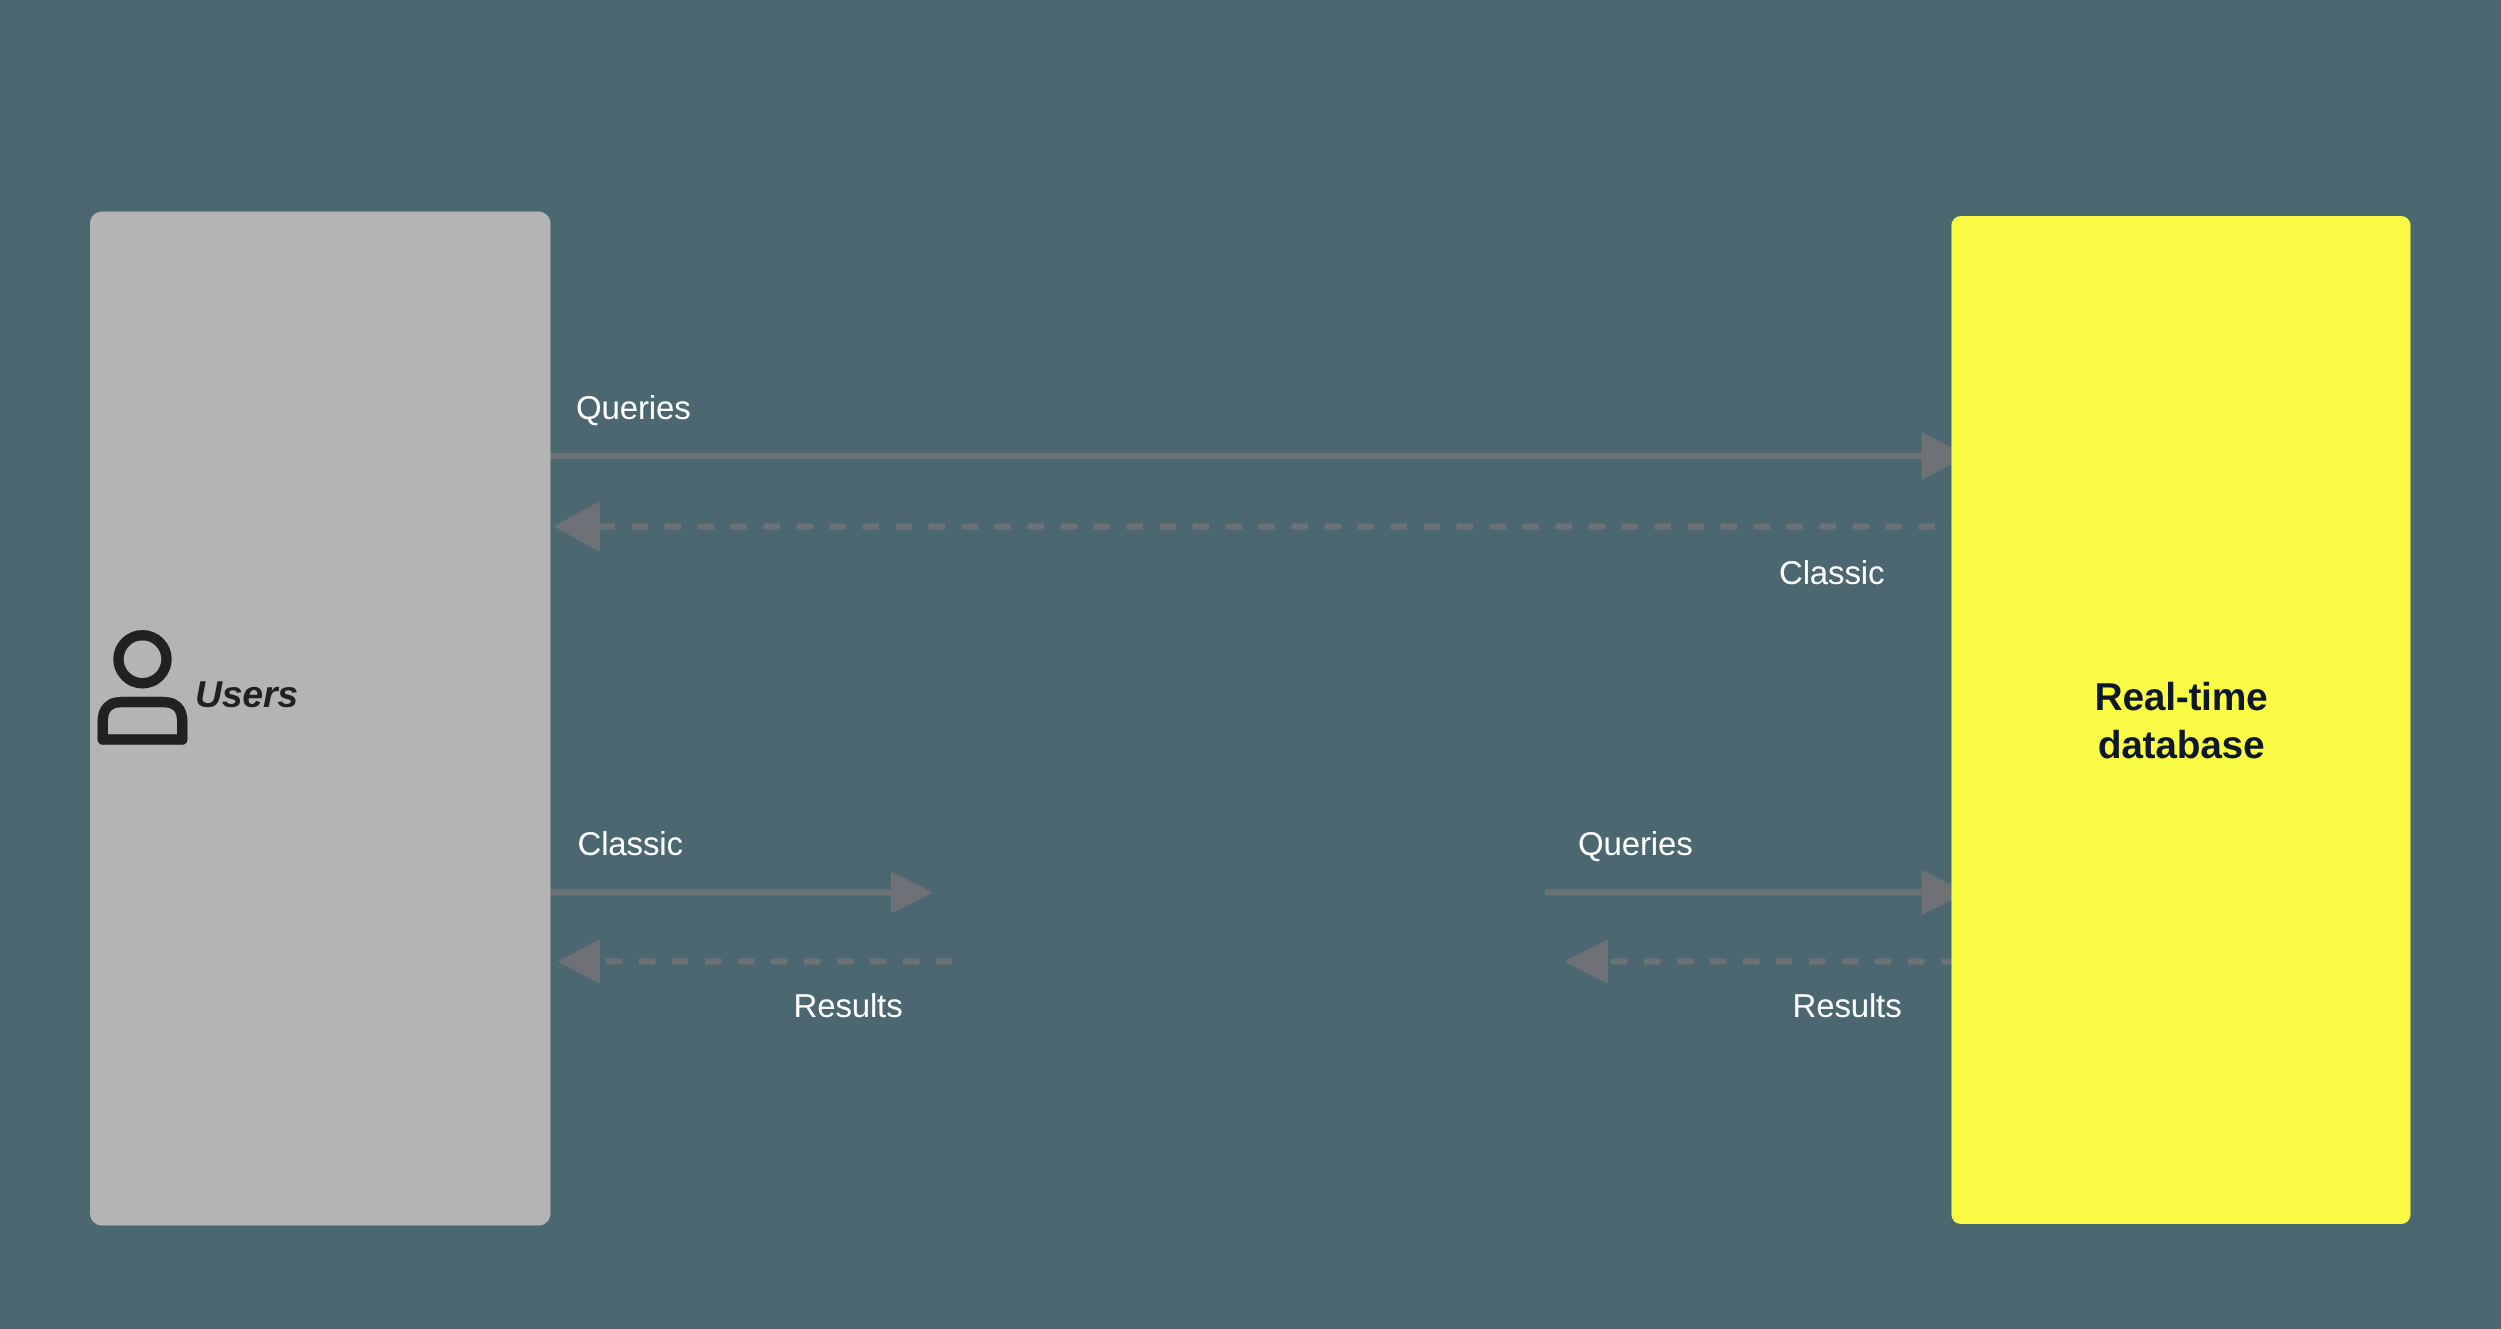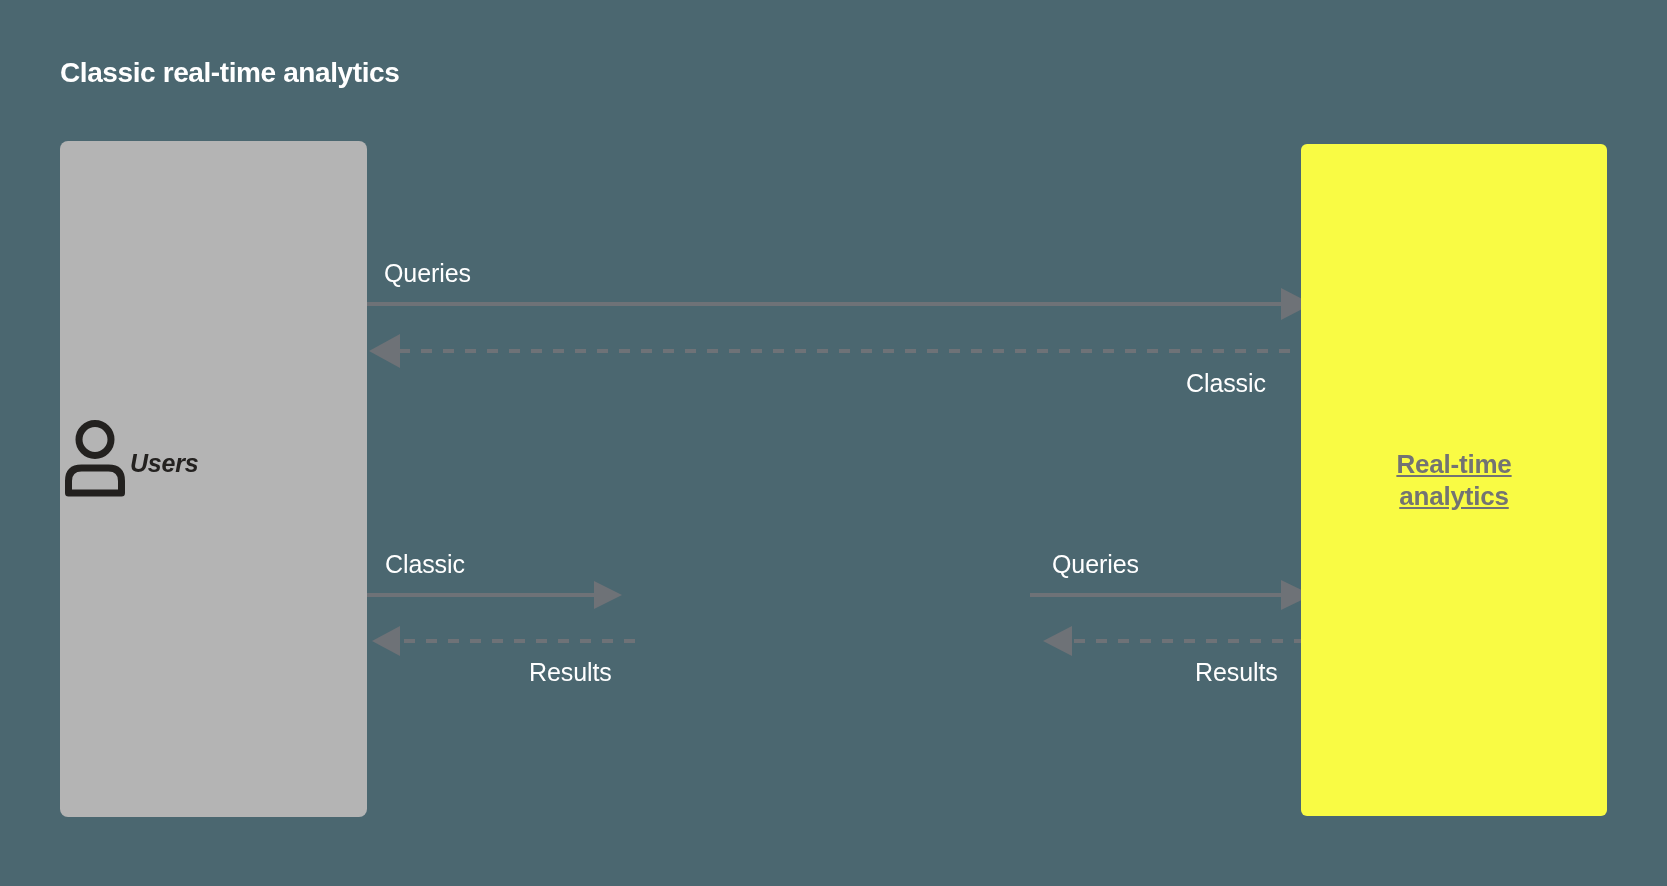--- a/index.html
+++ b/index.html
@@ -96,55 +96,53 @@
   }
   #database-label {
     position: absolute;
     left: 0;
     right: 0;
     top: 305px;
     text-align: center;
     font-size: 26px;
     font-weight: bold;
     line-height: 1.22;
-    color: #737373;
+    color: #0f172a;
     letter-spacing: -0.2px;
-    text-decoration: underline;
   }
 
   
   #connectors {
     position: absolute;
     left: 0;
     top: 0;
     width: 1667px;
     height: 886px;
   }
 
   
   .edge-label {
     position: absolute;
-    font-size: 25px;
+    font-size: 22px;
     color: #ffffff;
     letter-spacing: -0.1px;
     white-space: nowrap;
   }
   #label-queries-top   { left: 384px;  top: 259px; }
   #label-insights      { left: 1186px; top: 369px; }
   #label-requests      { left: 385px;  top: 550px; }
   #label-results-left  { left: 529px;  top: 658px; }
   #label-queries-bot   { left: 1052px; top: 550px; }
   #label-results-right { left: 1195px; top: 658px; }
 </style>
 </head>
 <body>
 
 <div id="canvas">
 
-  <div id="diagram-title">Classic real-time analytics</div>
 
   <svg id="connectors" viewBox="0 0 1667 886" width="1667" height="886" xmlns="http://www.w3.org/2000/svg">
 
     <g>
       <line x1="367" y1="304" x2="1281" y2="304" stroke="#6e7277" stroke-width="4"></line>
       <polygon points="1281,288 1312,304 1281,320" fill="#6e7277"></polygon>
     </g>
 
     <g>
       <line x1="1312" y1="351" x2="400" y2="351" stroke="#6e7277" stroke-width="4" stroke-dasharray="11 11"></line>
@@ -179,21 +177,21 @@
         <path d="M8.5 74 L8.5 62 Q8.5 49 21.5 49 L48.5 49 Q61.5 49 61.5 62 L61.5 74 Z" fill="none" stroke="#23211f" stroke-width="7" stroke-linejoin="round"></path>
       </svg>
       <div id="users-label">Users</div>
     </div>
   </div>
 
 
   <div class="node" id="database-node">
     <div id="database-label">
       <span>Real-time</span><br>
-      <span>analytics</span>
+      <span>database</span>
     </div>
   </div>
 
   <div class="edge-label" id="label-queries-top">Queries</div>
   <div class="edge-label" id="label-insights">Classic</div>
   <div class="edge-label" id="label-requests">Classic</div>
   <div class="edge-label" id="label-results-left">Results</div>
   <div class="edge-label" id="label-queries-bot">Queries</div>
   <div class="edge-label" id="label-results-right">Results</div>
 

